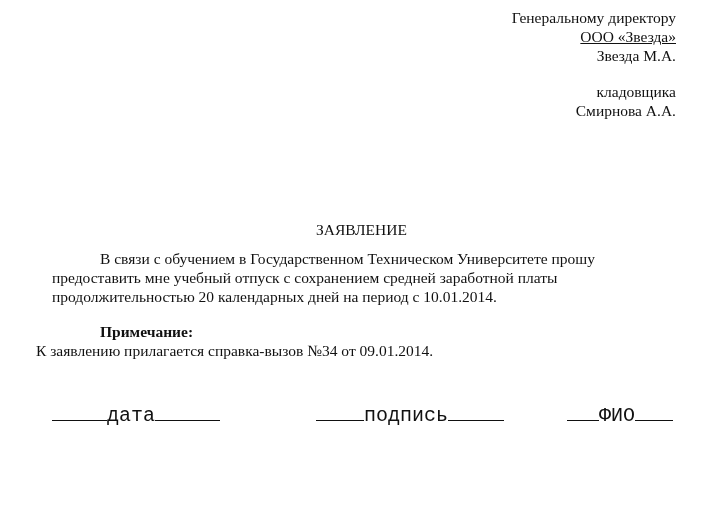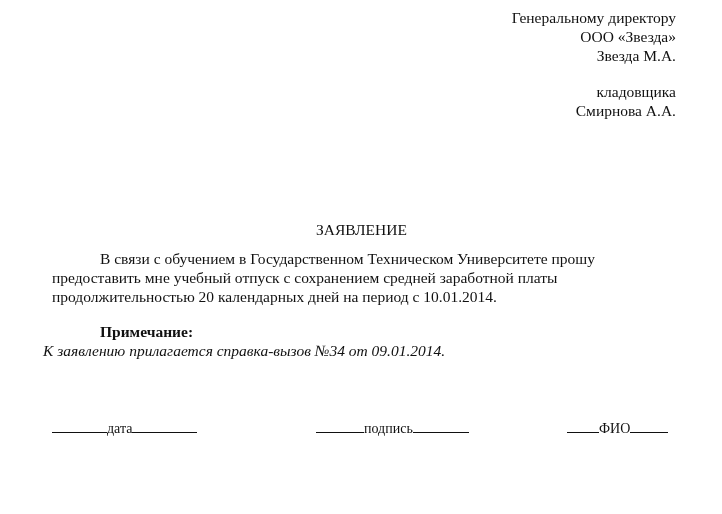--- a/index.html
+++ b/index.html
@@ -1,41 +1,41 @@
 <!DOCTYPE html>
 <html><head>
   <meta charset="utf-8">
   <style>
     html, body { margin:0; padding:0; background:#ffffff; }
     body { width:722px; height:514px; position:relative; overflow:hidden;
            font-family:"Liberation Serif", serif; color:#111; font-size:15.5px; }
     .abs { position:absolute; white-space:nowrap; line-height:19px; }
     .right { text-align:right; right:46px; }
     .bold { font-weight:bold; }
-    .sig { position:absolute; top:418px; white-space:nowrap; font-size:14px; }
+    .sig { position:absolute; top:404px; white-space:nowrap; font-size:20px;font-family:Liberation Mono, monospace; }
     .line { display:inline-block; border-bottom:1px solid #111; height:14px; vertical-align:baseline; }
   </style>
 </head>
 <body>
 
 <div>
   <div class="abs right" style="top:8px;">Генеральному директору</div>
-  <div class="abs right" style="top:27px;">ООО «Звезда»</div>
+  <div class="abs right" style="top:27px;text-decoration:underline;">ООО «Звезда»</div>
   <div class="abs right" style="top:46px;">Звезда М.А.</div>
   <div class="abs right" style="top:82px;">кладовщика</div>
   <div class="abs right" style="top:101px;">Смирнова А.А.</div>
 
   <div class="abs" style="top:192px; left:316px;margin-top:28px;">ЗАЯВЛЕНИЕ</div>
 
   <div class="abs" style="top:249px; left:100px;">В связи с обучением в Государственном Техническом Университете прошу</div>
   <div class="abs" style="top:268px; left:52px;">предоставить мне учебный отпуск с сохранением средней заработной платы</div>
   <div class="abs" style="top:287px; left:52px;">продолжительностью 20 календарных дней на период с 10.01.2014.</div>
 
   <div class="abs bold" style="top:322px; left:100px;">Примечание:</div>
-  <div class="abs" style="top:341px; left:43px;font-style:italic;">К заявлению прилагается справка-вызов №34 от 09.01.2014.</div>
+  <div class="abs" style="top:341px; left:36px;">К заявлению прилагается справка-вызов №34 от 09.01.2014.</div>
 
   <div class="sig" style="left:52px;">
     <span class="line" style="width:55px;"></span><span>дата</span><span class="line" style="width:65px;"></span>
   </div>
   <div class="sig" style="left:316px;">
     <span class="line" style="width:48px;"></span><span>подпись</span><span class="line" style="width:56px;"></span>
   </div>
   <div class="sig" style="left:567px;">
     <span class="line" style="width:32px;"></span><span>ФИО</span><span class="line" style="width:38px;"></span>
   </div>

